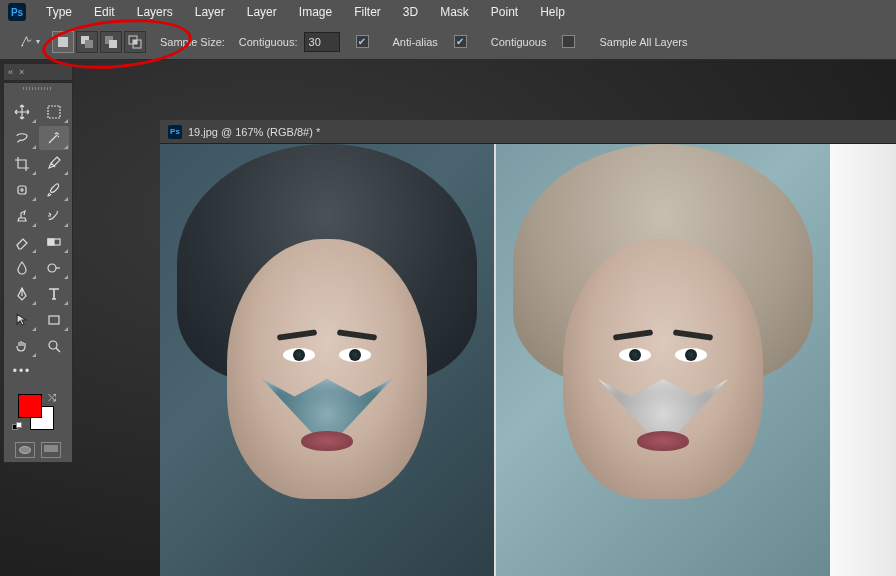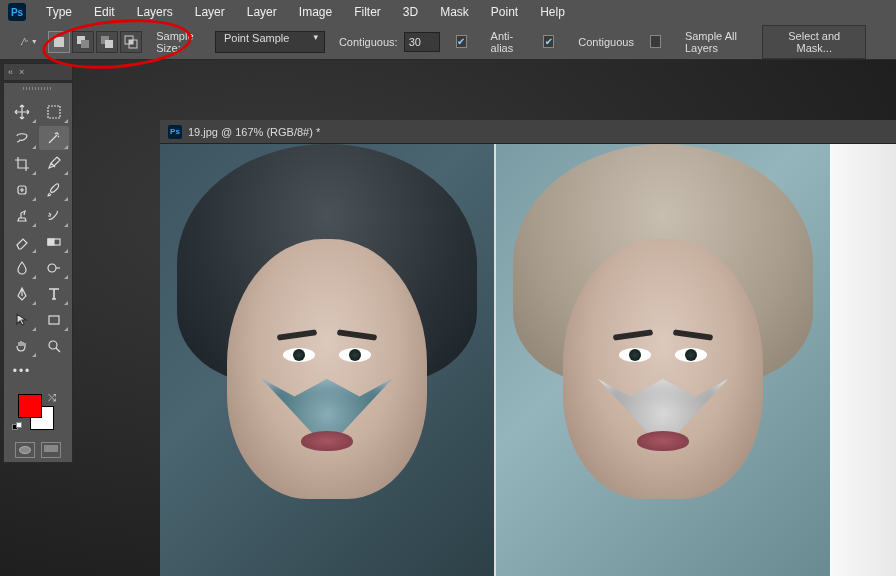--- a/index.html
+++ b/index.html
@@ -127,30 +127,28 @@
       </div>
     <div class="sel-mode-btn">
         <svg viewBox="0 0 14 14">
           <rect x="1" y="1" width="8" height="8" fill="none" stroke="#ccc"></rect>
           <rect x="5" y="5" width="8" height="8" fill="none" stroke="#ccc"></rect>
           <rect x="5" y="5" width="4" height="4" fill="#ccc"></rect>
         </svg>
       </div>
   </div>
   <span class="opt-label">Sample Size:</span>
-  <div class="opt-select">Point Sample</div>
   <span class="opt-label">Contiguous:</span>
   <input class="opt-input" value="30" style="">
   <span class="checkbox checked"></span>
   <span class="check-label">Anti-alias</span>
   <span class="checkbox checked"></span>
   <span class="check-label">Contiguous</span>
   <span class="checkbox"></span>
   <span class="check-label">Sample All Layers</span>
-  <button class="select-mask-btn">Select and Mask...</button>
 </div>
 
 <div class="red-circle"></div>
 
 <div class="panel-tab-strip">
   <span>«</span>
   <span>×</span>
 </div>
 
 <div class="toolbox">

